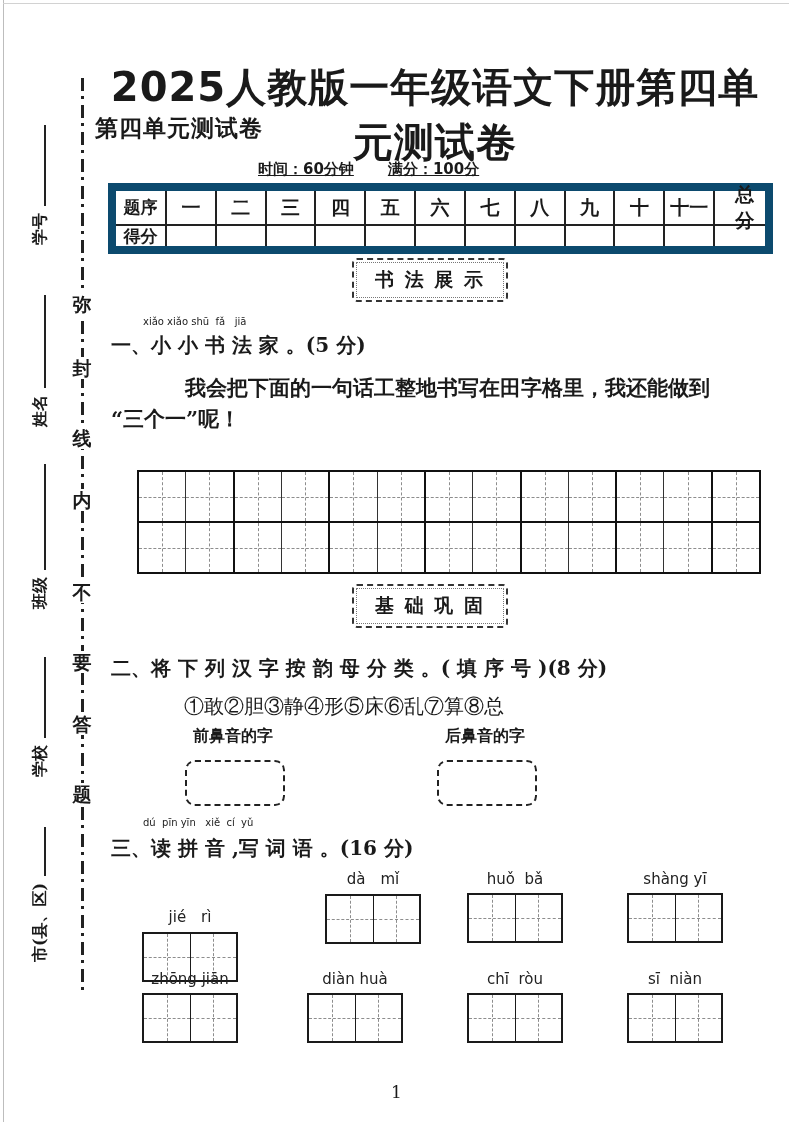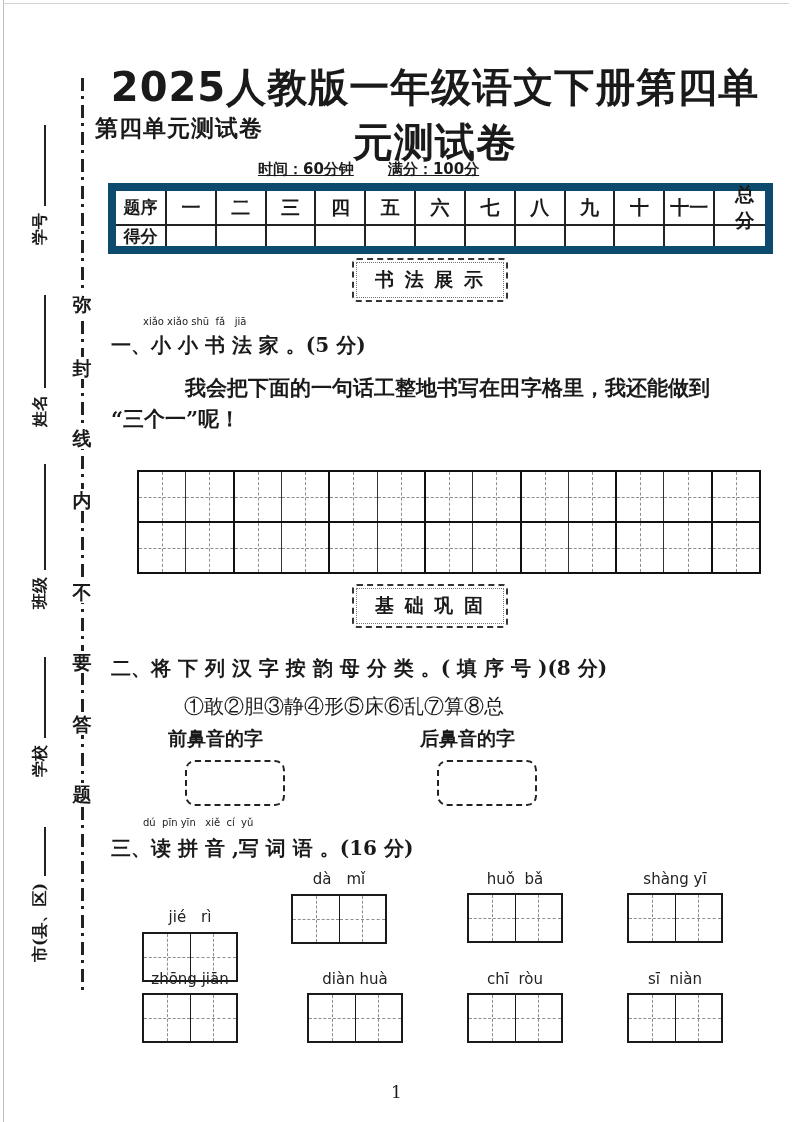--- a/index.html
+++ b/index.html
@@ -64,22 +64,22 @@
   .word-box{display:flex;width:96px;height:50px;border:2px solid #1a1a1a;box-sizing:border-box;}
   .word-box .tz-cell{border-right:1.5px solid #1a1a1a;}
   .word-box .tz-cell:last-child{border-right:none;}
 
   .answer-box{position:absolute;top:760px;width:96px;height:42px;
     border:2.5px dashed #222;border-radius:10px;}
 
   .options-row{left:140px;top:693px;width:602px;display:flex;justify-content:flex-start;
     font-size:20px;font-family:"DejaVu Serif","Liberation Serif",serif;margin-left:44px;}
 
-  .nasal-label{position:absolute;top:726px;width:130px;
-    font-size:19px;font-weight:bold;font-family:"DejaVu Serif","Liberation Serif",serif;}
+  .nasal-label{position:absolute;top:726px;width:130px;text-align:center;
+    font-size:16px;font-weight:bold;font-family:"DejaVu Serif","Liberation Serif",serif;}
 
   .word-col{position:absolute;width:130px;display:flex;flex-direction:column;align-items:center;}
   .word-col .pinyin{font-size:15px;margin-bottom:5px;text-align:center;}
 
   .page-num{left:0;top:1082px;width:793px;text-align:center;font-size:17px;
     font-family:"DejaVu Serif","Liberation Serif",serif;}
 </style>
 </head>
 <body>
 
@@ -214,21 +214,21 @@
   <div class="abs pinyin" style="left:143px;top:817px">dú  pīn yīn   xiě  cí  yǔ</div>
   <div class="abs heading" style="left:111px;top:835px">三、读 拼 音 ,写 词 语 。(16 分)</div>
 
   <div class="word-col" style="left:125px;top:908px">
     <div class="pinyin">jié　rì</div>
     <div class="word-box">
         <div class="tz-cell"></div>
         <div class="tz-cell"></div>
       </div>
   </div>
-  <div class="word-col" style="left:274px;top:870px">
+  <div class="word-col" style="left:308px;top:870px">
     <div class="pinyin">dà　mǐ</div>
     <div class="word-box">
         <div class="tz-cell"></div>
         <div class="tz-cell"></div>
       </div>
   </div>
   <div class="word-col" style="left:450px;top:870px">
     <div class="pinyin">huǒ  bǎ</div>
     <div class="word-box">
         <div class="tz-cell"></div>

